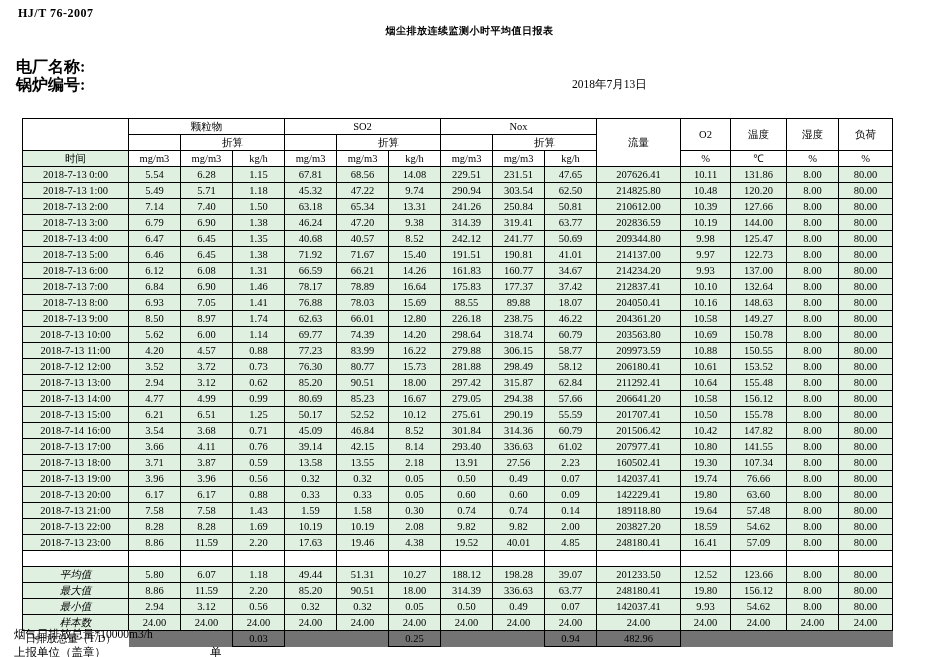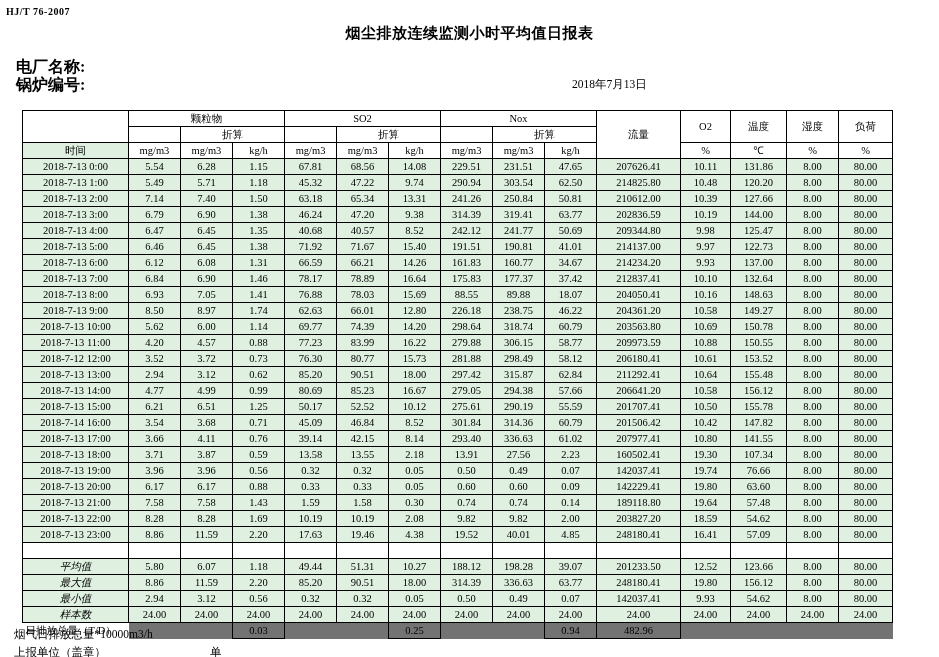--- a/index.html
+++ b/index.html
@@ -11,34 +11,34 @@
     width: 939px;
     height: 657px;
     font-family: "Liberation Sans", sans-serif;
     font-size: 11px;
     color: #000000;
     position: relative;
     overflow: hidden;
   }
   .std-code {
     position: absolute;
-    left: 6px;
+    left: 18px;
     top: 6px;
-    font-size: 10px;
+    font-size: 12px;
     letter-spacing: 0.5px;
     font-family: "Liberation Serif", serif;
     font-weight: bold;
   }
   .doc-title {
     position: absolute;
     left: 0;
     right: 0;
     top: 24px;
     text-align: center;
-    font-size: 15px;
+    font-size: 10px;
     font-weight: bold;
     font-family: "Liberation Serif", serif;
     letter-spacing: 0.5px;
   }
   .plant-info {
     position: absolute;
     left: 16px;
     top: 58px;
     font-size: 16px;
     font-weight: bold;
@@ -49,21 +49,21 @@
     position: absolute;
     left: 572px;
     top: 77px;
     font-size: 11.5px;
     font-family: Liberation Serif, serif;
   }
 
   table.main {
     position: absolute;
     left: 22px;
-    top: 110px;
+    top: 118px;
     border-collapse: collapse;
     table-layout: fixed;
     width: 768px;
   }
   table.main td, table.main th {
     border: 1px solid #000000;
     font-size: 10.5px;
     font-weight: normal;
     text-align: center;
     padding: 0;

